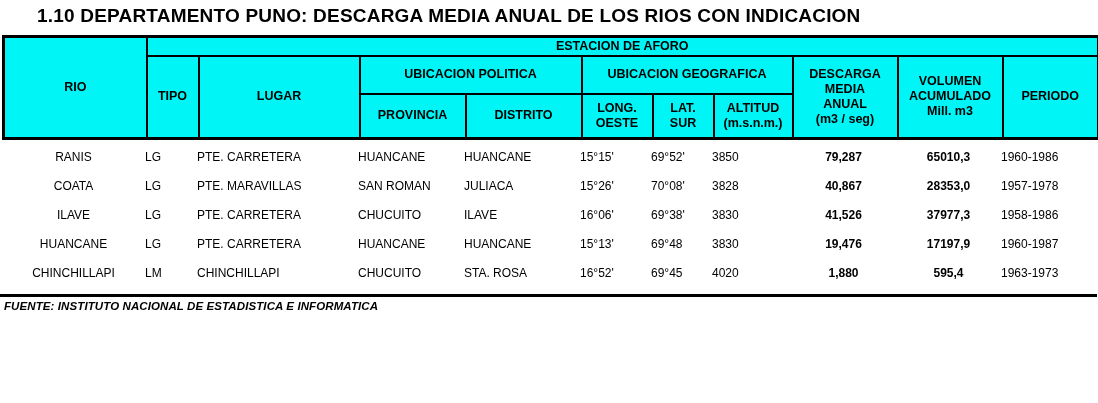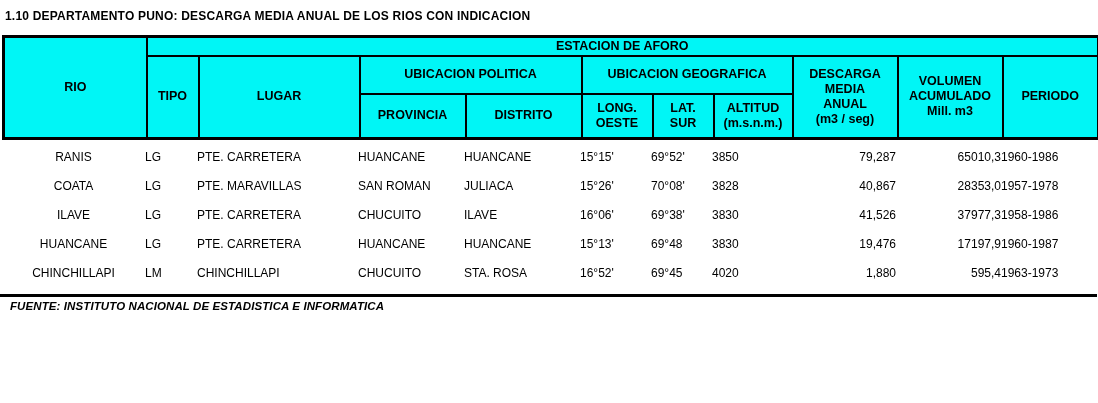--- a/index.html
+++ b/index.html
@@ -7,24 +7,25 @@
     padding: 0;
     background: #ffffff;
     width: 1098px;
     height: 403px;
     font-family: "Liberation Sans", sans-serif;
     color: #000000;
     overflow: hidden;
   }
   .title {
     font-weight: bold;
-    font-size: 12px;
+    font-size: 19px;
     line-height: 22px;
     padding: 5px 0 0 5px;
     letter-spacing: 0.2px;
+    margin-left: 32px;
   }
   .tables {
     margin: 8px 0 0 2px;
   }
   table {
     border-collapse: collapse;
     table-layout: fixed;
     width: 1095px;
   }
   table.hdr th {
@@ -49,31 +50,31 @@
     height: 29px;
     padding: 0;
     vertical-align: middle;
     white-space: nowrap;
     overflow: hidden;
   }
   table.data { margin-top: 2px; }
   td.al  { text-align: center;  padding-left: 9px;  }
   td.al2 { text-align: left;  padding-left: 5px;  }
   td.ac  { text-align: left; }
-  td.ar  { text-align: right; padding-right: 8px; }
+  td.ar  { text-align: center; padding-right: 8px; font-weight: bold; }
   .footer-rule {
     margin-top: 7px;
     width: 1097px;
     border-top: 3px solid #000000;
   }
   .fuente {
     font-size: 11.5px;
     font-weight: bold;
     font-style: italic;
-    padding: 3px 0 0 10px;
+    padding: 3px 0 0 4px;
     letter-spacing: 0.1px;
   }
 </style>
 </head>
 <body>
 
 <div class="title">
   <div>1.10  DEPARTAMENTO PUNO:  DESCARGA MEDIA ANUAL DE LOS RIOS CON INDICACION</div>
 </div>
 

